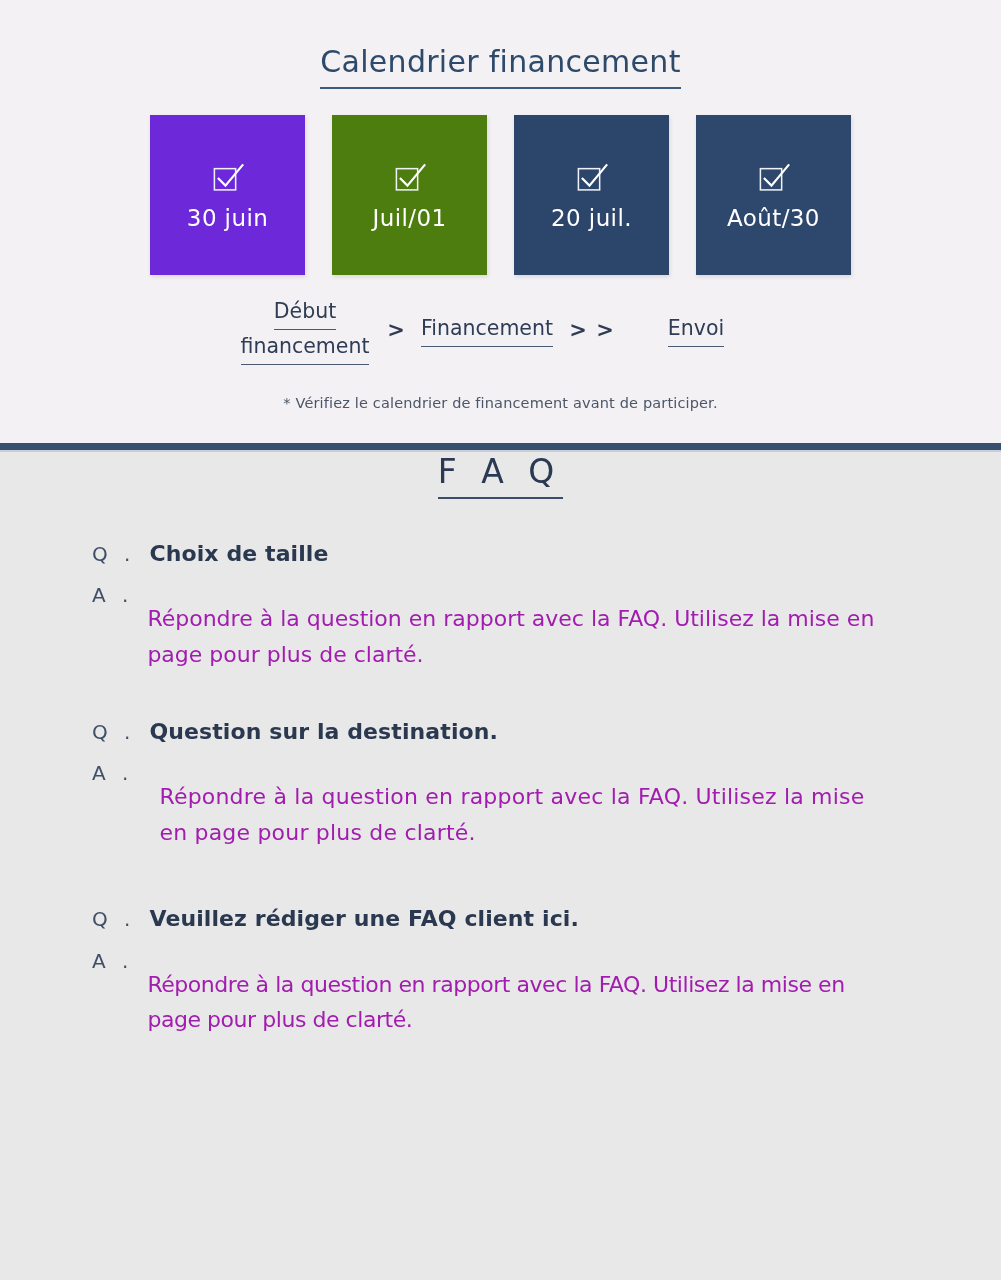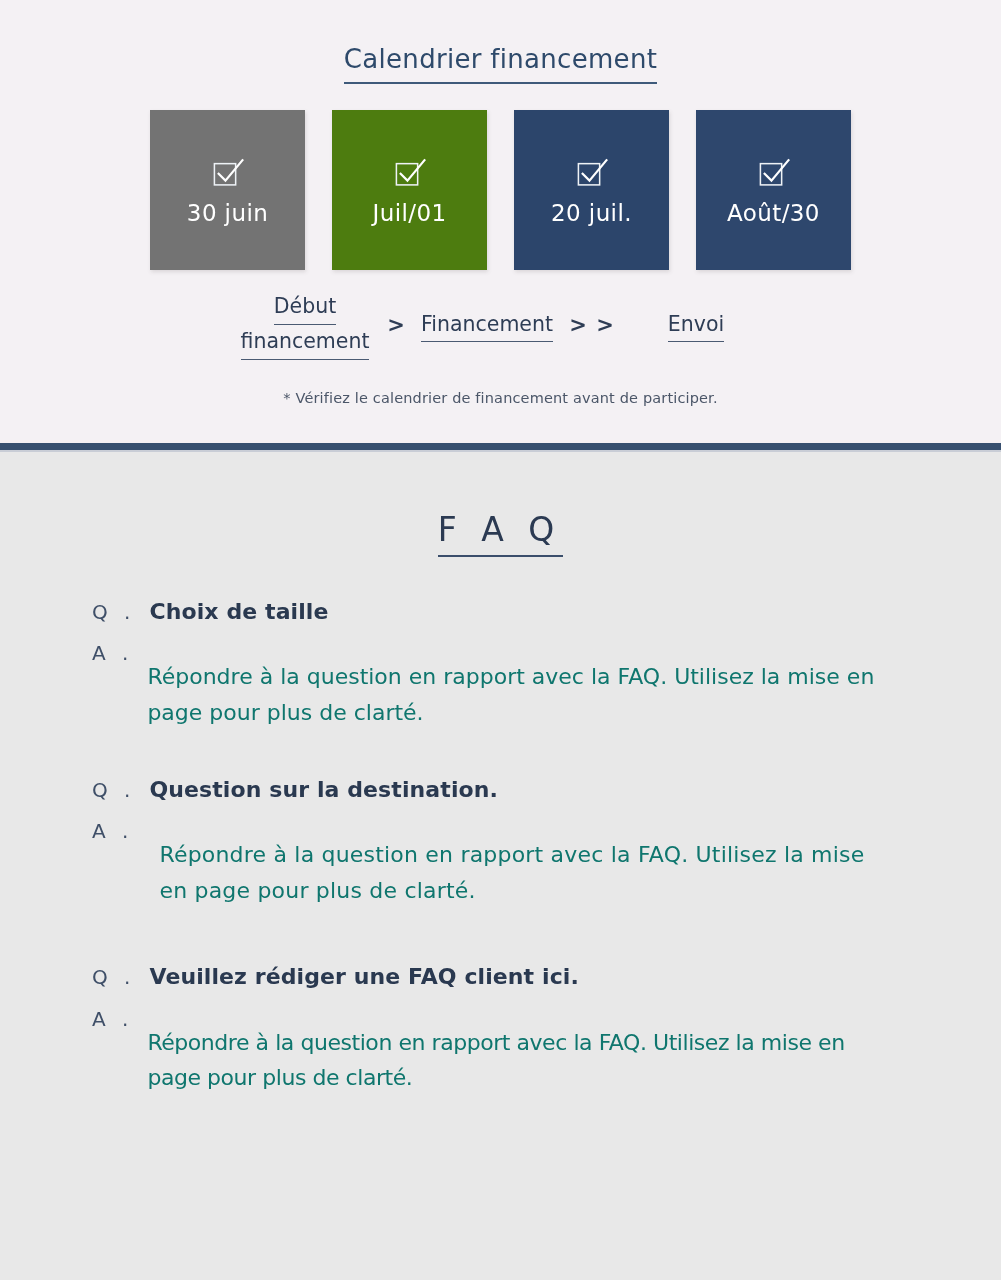--- a/index.html
+++ b/index.html
@@ -20,21 +20,21 @@
   .schedule-section {
     position: relative;
     width: 1001px;
     height: 452px;
     background: #f4f1f4;
     padding-top: 44px;
   }
 
   .schedule-title {
     text-align: center;
-    font-size: 26px;
+    font-size: 30px;
     color: #2e4a6b;
     letter-spacing: 0.3px;
     font-weight: 400;
     line-height: 1.2;
   }
   .schedule-title span {
     display: inline-block;
     border-bottom: 2px solid #3e5a7a;
     padding-bottom: 7px;
   }
@@ -43,21 +43,21 @@
   .boxes-row {
     display: flex;
     justify-content: center;
     gap: 27px;
     margin-top: 26px;
   }
 
   .date-box {
     width: 155px;
     height: 160px;
-    background: #737373;
+    background: #6d28d9;
     display: flex;
     flex-direction: column;
     align-items: center;
     justify-content: center;
     box-shadow: 1px 2px 4px rgba(90, 80, 80, 0.16);
   }
   .date-box:nth-child(2) { background: #4d7c0f; }
   .date-box:nth-child(3) { background: #2c456b; }
   .date-box:nth-child(4) { background: #2e476d; }
 
@@ -132,21 +132,20 @@
   .faq-section {
     width: 1001px;
     height: 828px;
     background: #e8e8e8;
     padding: 0 0 0 0;
     position: relative;
   }
 
   .faq-title {
     text-align: center;
-    padding-top: 58px;
     font-size: 33px;
     color: #2b3a52;
     letter-spacing: 7px;
     font-weight: 400;
   }
   .faq-title span {
     display: inline-block;
     border-bottom: 2.2px solid #3b4e6b;
     padding-bottom: 6px;
     padding-right: 2px;
@@ -188,21 +187,21 @@
   .a-mark {
     font-size: 20px;
     color: #3f4f68;
     letter-spacing: 5px;
     flex: 0 0 auto;
     line-height: 1;
     padding-top: 2px;
   }
   .a-text {
     font-size: 22px;
-    color: #0f766e;
+    color: #a21caf;
     line-height: 1.62;
     max-width: 740px;
     padding-top: 18px;
   }
 
   
   .faq-item.v2 .a-text { padding-left: 12px; letter-spacing: 0.2px; }
   .faq-item.v3 .a-text { letter-spacing: -0.45px; font-size: 22px; }
   .faq-item.v2 { margin-top: 46px; }
   .faq-item.v3 { margin-top: 56px; }

